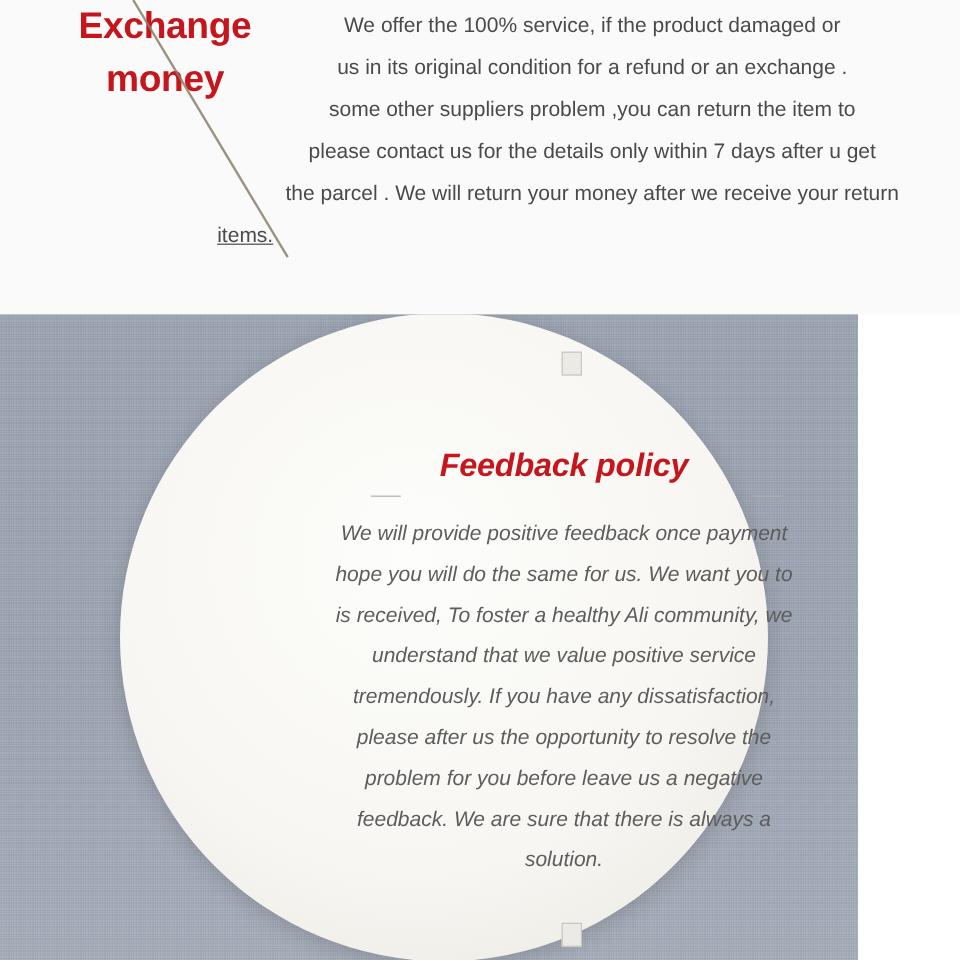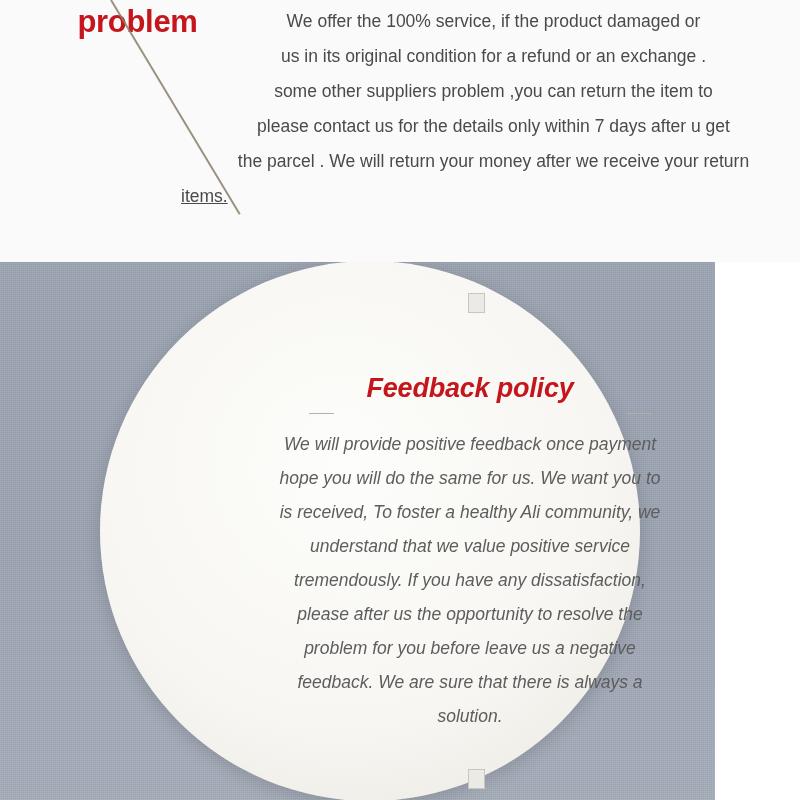--- a/index.html
+++ b/index.html
@@ -159,21 +159,22 @@
   }
 </style>
 </head>
 <body>
 
 <div id="page">
 
   <div class="top-section">
 
     <div class="exchange-heading">
-      <div>problem</div>
+      <div>Exchange</div>
+      <div>money</div>
     </div>
 
     <div class="diag-line"></div>
 
     <div class="exchange-body">
       <span class="ln">We offer the 100% service, if the product damaged or</span>
       <span class="ln">us in its original condition for a refund or an exchange .</span>
       <span class="ln">some other suppliers problem ,you can return the item to</span>
       <span class="ln">please contact us for the details only within 7 days after u get</span>
       <span class="ln">the parcel . We will return your money after we receive your return</span>

